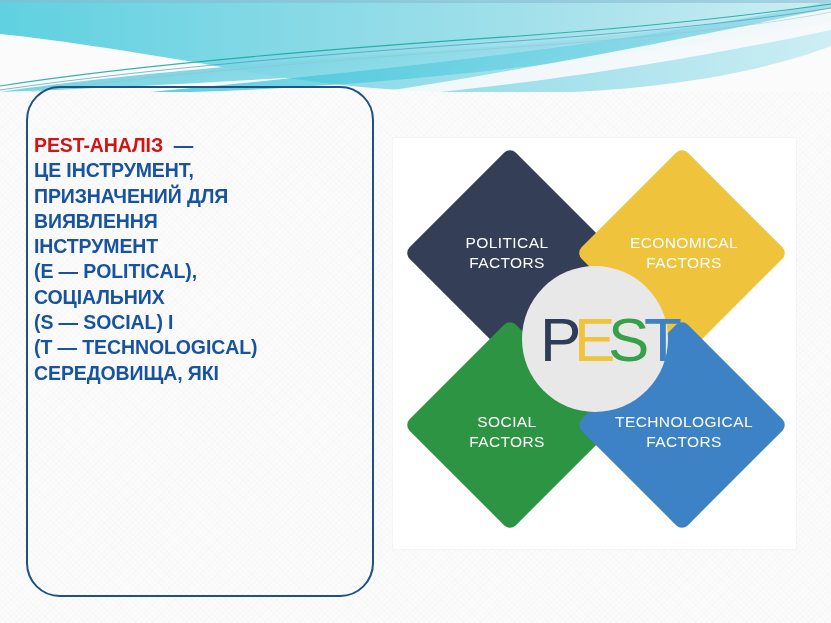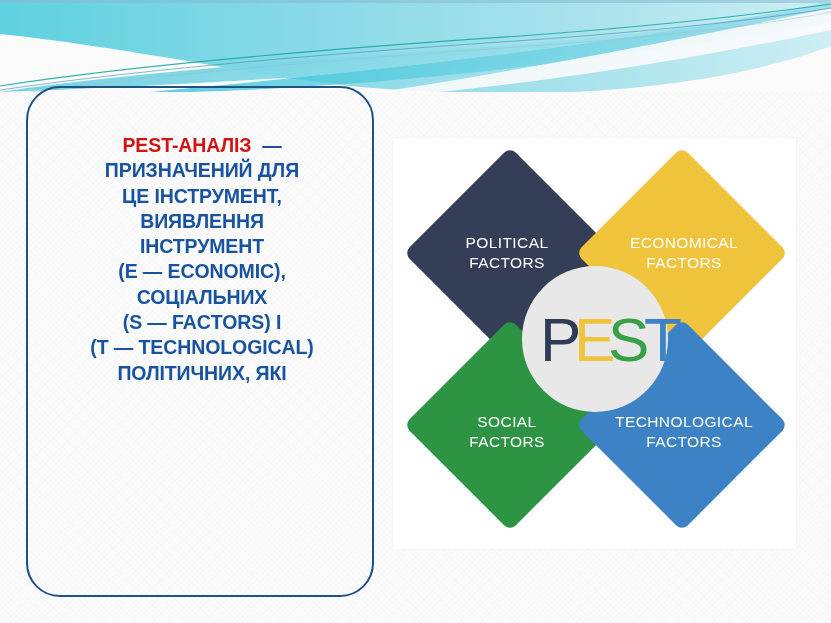--- a/index.html
+++ b/index.html
@@ -50,21 +50,21 @@
     border: 2.5px solid #1f5182;
     border-radius: 34px;
     box-sizing: border-box;
     background: transparent;
   }
   #text-body {
     position: absolute;
     left: 0;
     top: 45px;
     width: 348px;
-    text-align: center;
+    text-align: left;
     color: #17539e;
     font-weight: bold;
     font-size: 19.5px;
     line-height: 25.3px;
     letter-spacing: -0.1px;
     padding: 0 6px;
     box-sizing: border-box;
   }
   #text-body .ln { display: block; white-space: nowrap; }
   .hl-red { color: #d31414; }
@@ -145,29 +145,29 @@
 
       <path d="M0,86 C140,64 340,48 520,36 C660,26 760,14 831,4" fill="none" stroke="#11a89b" stroke-width="1.1" opacity="0.85"></path>
       <path d="M0,90 C150,68 350,52 530,40 C670,30 770,18 831,8" fill="none" stroke="#3f8fb5" stroke-width="0.9" opacity="0.7"></path>
       <path d="M30,92 C180,72 380,56 560,44 C690,34 780,22 831,12" fill="none" stroke="#9cb8c6" stroke-width="0.8" opacity="0.6"></path>
     </svg>
   </div>
 
   <div id="text-card">
     <div id="text-body">
       <span class="ln"><span class="hl-red">PEST-АНАЛІЗ</span>&nbsp; <span class="dash-blue">—</span></span>
+      <span class="ln">ЦЕ ІНСТРУМЕНТ,</span>
       <span class="ln">ПРИЗНАЧЕНИЙ ДЛЯ</span>
-      <span class="ln">ЦЕ ІНСТРУМЕНТ,</span>
       <span class="ln">ВИЯВЛЕННЯ</span>
       <span class="ln">ІНСТРУМЕНТ</span>
-      <span class="ln">(E — ECONOMIC),</span>
+      <span class="ln">(E — POLITICAL),</span>
       <span class="ln">СОЦІАЛЬНИХ</span>
-      <span class="ln">(S — FACTORS) І</span>
+      <span class="ln">(S — SOCIAL) І</span>
       <span class="ln">(T — TECHNOLOGICAL)</span>
-      <span class="ln">ПОЛІТИЧНИХ, ЯКІ</span>
+      <span class="ln">СЕРЕДОВИЩА, ЯКІ</span>
     </div>
   </div>
 
   <div id="diagram-panel">
     <div id="pest-figure">
       <svg width="390" height="400" viewBox="0 0 390 400" xmlns="http://www.w3.org/2000/svg">
 
         <g>
           <rect x="34" y="34" width="150" height="150" rx="8" transform="rotate(45 109 109)" fill="#343f57"></rect>
           <text class="diamond-label" x="106" y="104" text-anchor="middle">POLITICAL</text>

